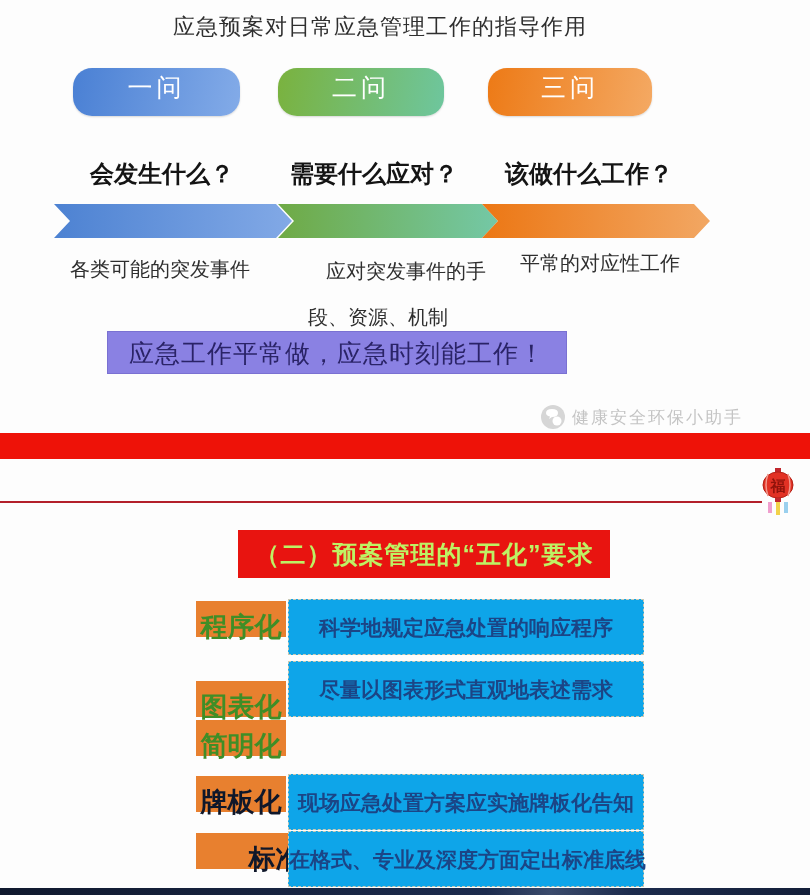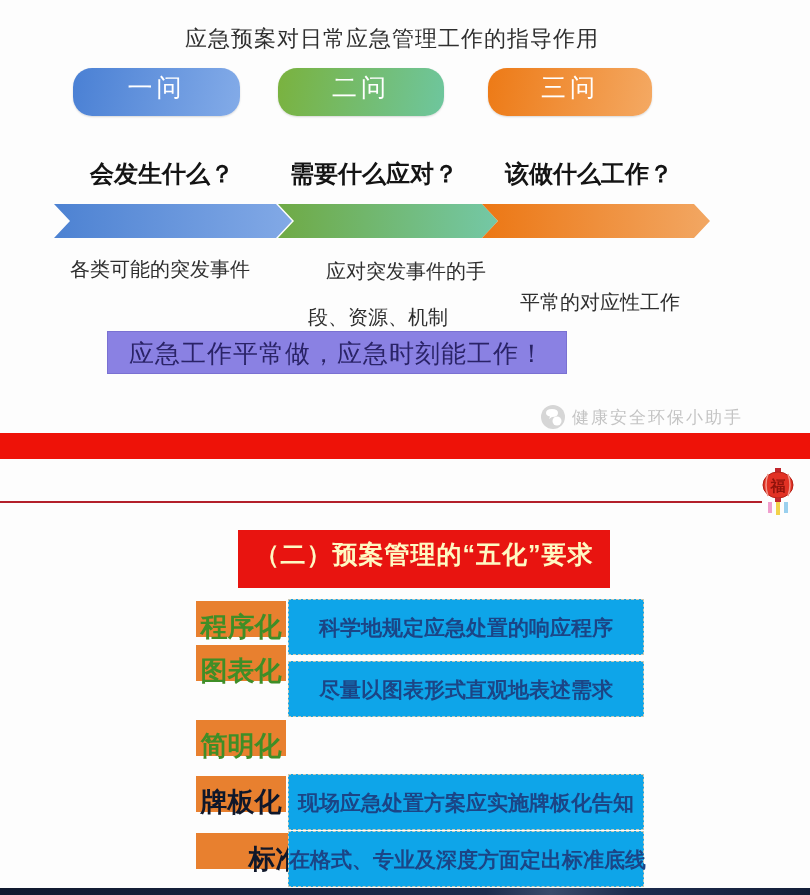--- a/index.html
+++ b/index.html
@@ -3,21 +3,21 @@
 <meta charset="utf-8">
 <style>
   html,body{margin:0;padding:0;background:#ffffff;}
   .page{
     position:relative;width:810px;height:895px;overflow:hidden;background:#fdfdfd;
     font-family:"Liberation Sans","DejaVu Sans",sans-serif;
   }
   
   .s1-title{
     position:absolute;top:12px;left:0;width:760px;text-align:center;
-    font-size:22px;font-weight:500;color:#2f2f2f;letter-spacing:1px;margin:12px;
+    font-size:22px;font-weight:500;color:#2f2f2f;letter-spacing:1px;margin:0;
   }
   .pill{
     position:absolute;top:68px;height:48px;border-radius:19px;
     color:#ffffff;font-size:25px;letter-spacing:4px;text-align:center;line-height:38px;
     box-shadow:0 1px 2px rgba(0,0,0,.15);
   }
   .pill-0{left:73px;width:167px;background:linear-gradient(100deg,#4a80d4,#83abe8);}
   .pill-1{left:278px;width:166px;background:linear-gradient(100deg,#7ab23e,#6ec69e);}
   .pill-2{left:488px;width:164px;background:linear-gradient(100deg,#ed7a16,#f4a963);}
   .question{
@@ -27,53 +27,53 @@
   .chev{
     position:absolute;top:204px;height:34px;
     clip-path:polygon(0 0, calc(100% - 16px) 0, 100% 50%, calc(100% - 16px) 100%, 0 100%, 16px 50%);
   }
   .chev-0{left:54px;width:238px;background:linear-gradient(90deg,#4d82d2,#82a9e6);}
   .chev-1{left:278px;width:220px;background:linear-gradient(90deg,#6faa45,#74c8a6);}
   .chev-2{left:482px;width:228px;background:linear-gradient(90deg,#ec7714,#f2a763);}
   .note{position:absolute;font-size:20px;color:#2f2f2f;white-space:nowrap;}
   .n-0{left:70px;top:256px;}
   .n-1{left:308px;top:248px;width:178px;white-space:normal;text-indent:18px;line-height:46px;}
-  .n-2{left:520px;top:250px;margin-top:39px;}
+  .n-2{left:520px;top:250px;}
   .banner{
     position:absolute;left:107px;top:331px;width:460px;height:43px;line-height:43px;
     background:#8a81e3;border:1px solid #7a71d2;box-sizing:border-box;
     text-align:center;font-size:25px;font-weight:500;color:#2a2367;letter-spacing:1px;
   }
   .watermark{
     position:absolute;left:540px;top:404px;display:flex;align-items:center;gap:6px;
     color:#c4c4c4;font-size:17px;letter-spacing:2px;
   }
   .wm-icon{width:26px;height:26px;flex:0 0 auto;}
   
   .red-band{position:absolute;left:0;top:433px;width:810px;height:26px;background:#ee1208;}
   
   .thin-line{position:absolute;left:0;top:501px;width:762px;height:2px;background:#b3202a;}
   .lantern{position:absolute;left:760px;top:468px;width:36px;height:50px;}
   .s2-heading{
-    position:absolute;left:238px;top:530px;width:372px;height:58px;line-height:48px;
-    background:#e81410;color:#fef9c3;text-align:center;font-size:25px;font-weight:bold;
+    position:absolute;left:238px;top:530px;width:372px;height:48px;line-height:48px;
+    background:#e81410;color:#bef264;text-align:center;font-size:25px;font-weight:bold;
     letter-spacing:1px;
   }
   .row-label{
     position:absolute;left:196px;width:90px;height:36px;line-height:52px;text-align:center;
     background:#e8802f;font-size:27px;font-weight:bold;
   }
   .row-label[data-color="green"]{color:#3f8e27;}
   .row-label[data-color="red"]{color:#0f172a;}
   .row-desc{
     position:absolute;left:288px;width:356px;height:56px;line-height:56px;text-align:center;
     border:1px dashed #c9c9b4;box-sizing:border-box;background:#0ea5e9;
     font-size:21px;font-weight:bold;color:#1b4586;white-space:nowrap;
   }
-  .r0{top:601px;} .r1{top:645px;} .r2{top:720px;} .r3{top:776px;} .r4{top:833px;padding-left:48px;}
+  .r0{top:601px;} .r1{top:681px;} .r2{top:720px;} .r3{top:776px;} .r4{top:833px;padding-left:48px;}
   .rd0{top:599px;} .rd1{top:661px;} .rd2{top:718px;} .rd3{top:774px;} .rd4{top:831px;}
   .bottom-bar{
     position:absolute;left:0;top:888px;width:810px;height:7px;
     background:linear-gradient(90deg,#10192e 0%,#1c2b4d 60%,#3a4a6b 68%,#1c2b4d 78%,#141f39 100%);
   }
 </style>
 </head>
 <body>
 
 <div class="page">

